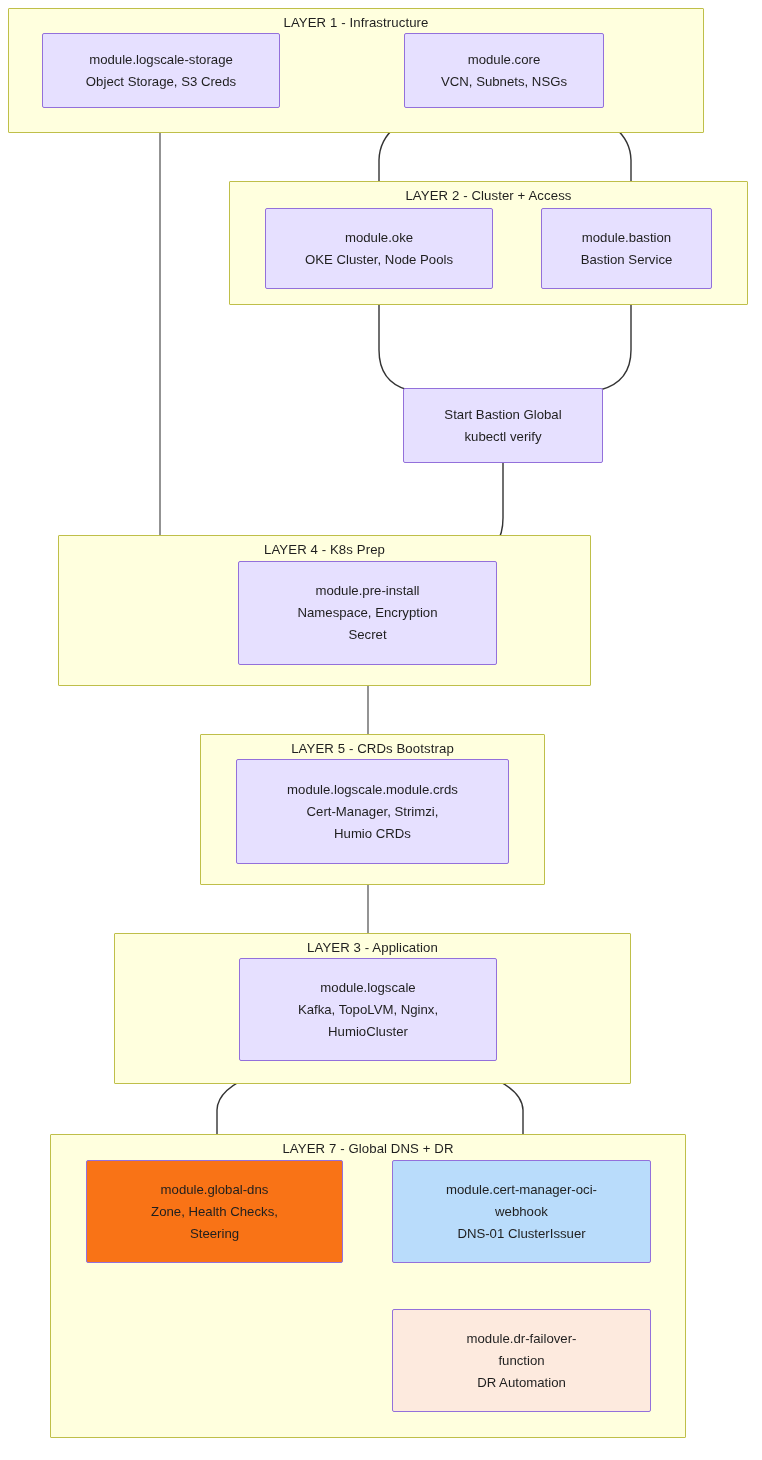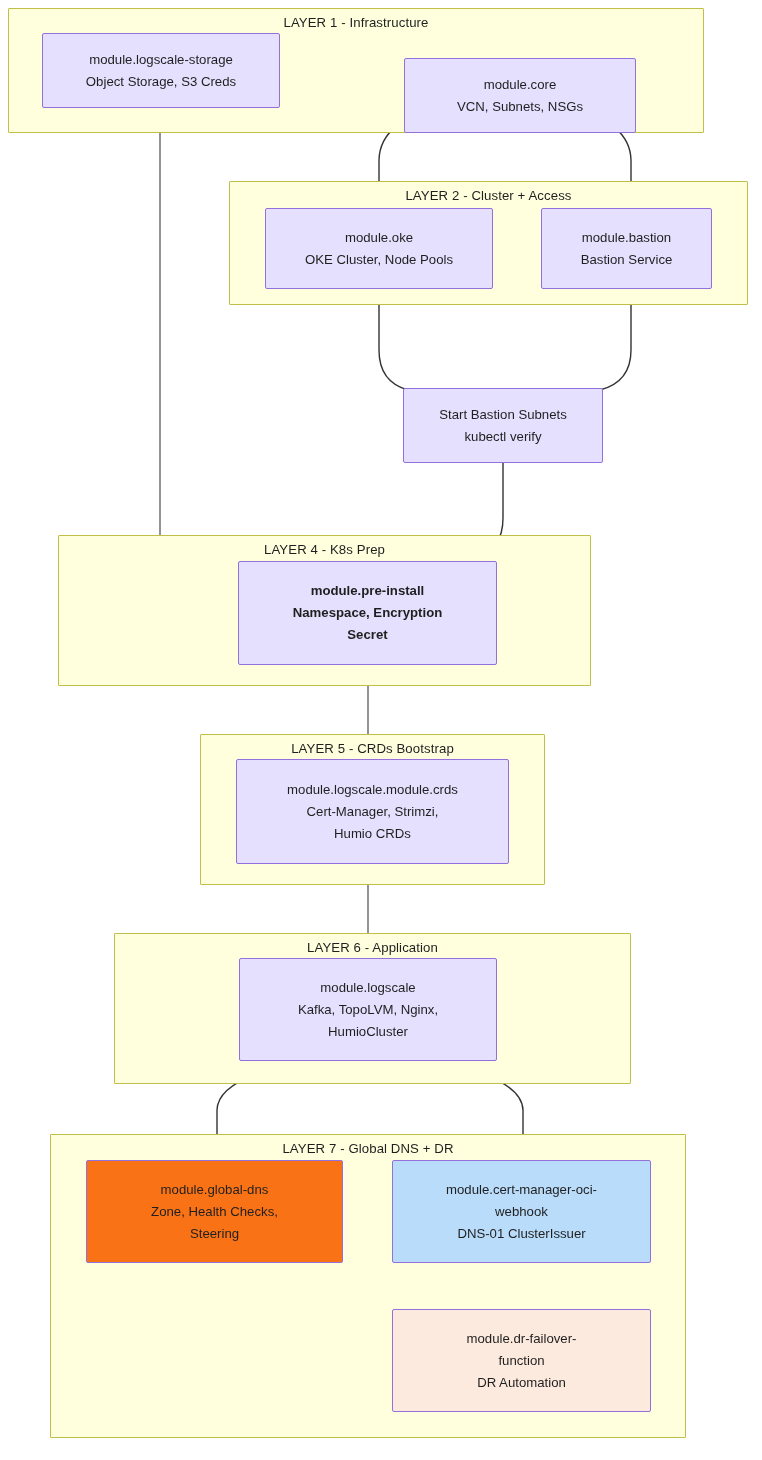--- a/index.html
+++ b/index.html
@@ -116,62 +116,62 @@
     </g>
   </svg>
 
   <div class="layer" style="left:8px; top:8px; width:696px; height:125px;">
     <div class="layer-title">LAYER 1 - Infrastructure</div>
   </div>
   <div class="node fill-lavender" style="left:42px; top:33px; width:238px; height:75px;">
     <span class="line">module.logscale-storage</span>
     <span class="line">Object Storage, S3 Creds</span>
   </div>
-  <div class="node fill-lavender" style="left:404px; top:33px; width:232px; height:75px;margin-top:25px;">
+  <div class="node fill-lavender" style="left:404px; top:33px; width:200px; height:75px;">
     <span class="line">module.core</span>
     <span class="line">VCN, Subnets, NSGs</span>
   </div>
 
   <div class="layer" style="left:229px; top:181px; width:519px; height:124px;">
     <div class="layer-title">LAYER 2 - Cluster + Access</div>
   </div>
   <div class="node fill-lavender" style="left:265px; top:208px; width:228px; height:81px;">
     <span class="line">module.oke</span>
     <span class="line">OKE Cluster, Node Pools</span>
   </div>
   <div class="node fill-lavender" style="left:541px; top:208px; width:171px; height:81px;">
     <span class="line">module.bastion</span>
     <span class="line">Bastion Service</span>
   </div>
 
   <div class="node fill-lavender" style="left:403px; top:388px; width:200px; height:75px;">
-    <span class="line">Start Bastion Subnets</span>
+    <span class="line">Start Bastion Global</span>
     <span class="line">kubectl verify</span>
   </div>
 
   <div class="layer" style="left:58px; top:535px; width:533px; height:151px;">
     <div class="layer-title">LAYER 4 - K8s Prep</div>
   </div>
-  <div class="node fill-lavender" style="left:238px; top:561px; width:259px; height:104px;font-weight:bold;">
+  <div class="node fill-lavender" style="left:238px; top:561px; width:259px; height:104px;">
     <span class="line">module.pre-install</span>
     <span class="line">Namespace, Encryption</span>
     <span class="line">Secret</span>
   </div>
 
   <div class="layer" style="left:200px; top:734px; width:345px; height:151px;">
     <div class="layer-title">LAYER 5 - CRDs Bootstrap</div>
   </div>
   <div class="node fill-lavender" style="left:236px; top:759px; width:273px; height:105px;">
     <span class="line">module.logscale.module.crds</span>
     <span class="line">Cert-Manager, Strimzi,</span>
     <span class="line">Humio CRDs</span>
   </div>
 
   <div class="layer" style="left:114px; top:933px; width:517px; height:151px;">
-    <div class="layer-title">LAYER 6 - Application</div>
+    <div class="layer-title">LAYER 3 - Application</div>
   </div>
   <div class="node fill-lavender" style="left:239px; top:958px; width:258px; height:103px;">
     <span class="line">module.logscale</span>
     <span class="line">Kafka, TopoLVM, Nginx,</span>
     <span class="line">HumioCluster</span>
   </div>
 
   <div class="layer" style="left:50px; top:1134px; width:636px; height:304px;">
     <div class="layer-title">LAYER 7 - Global DNS + DR</div>
   </div>

